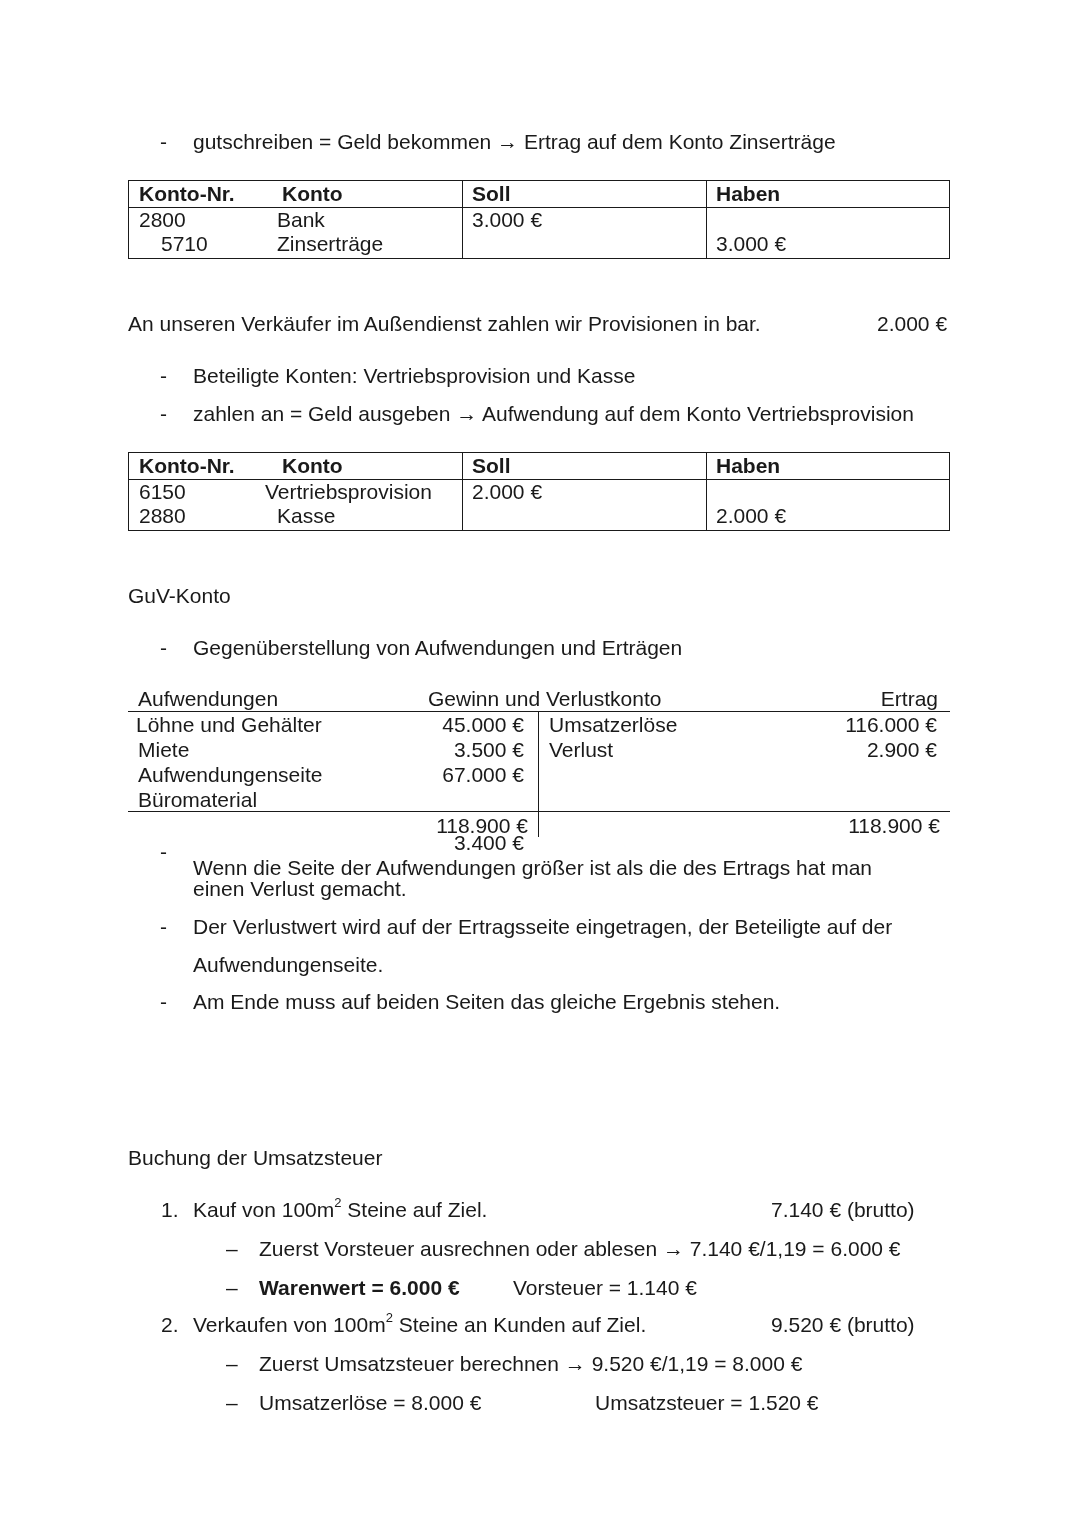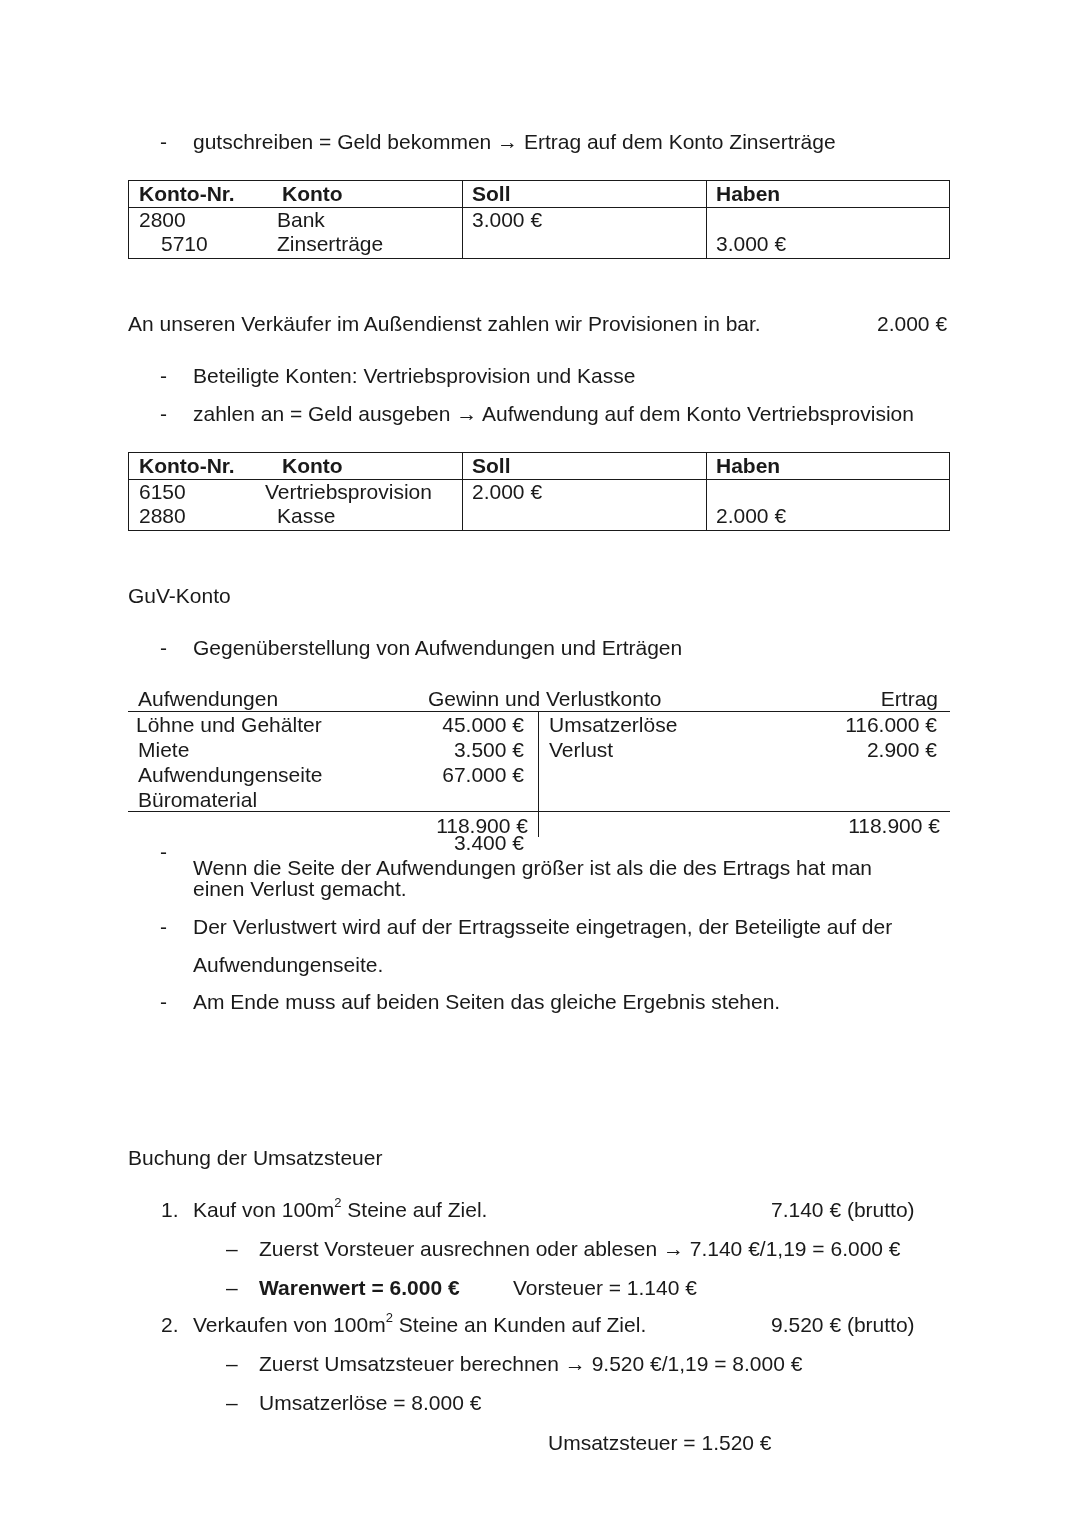--- a/index.html
+++ b/index.html
@@ -181,13 +181,13 @@
 <div class="abs" style="left:193px; top:1313px;">
   <span>Verkaufen von 100m</span><sup>2</sup><span> Steine an Kunden auf Ziel.</span>
 </div>
 <div class="abs" style="left:771px; top:1313px;">9.520 € (brutto)</div>
 
 <div class="abs" style="left:226px; top:1352px;">–</div>
 <div class="abs" style="left:259px; top:1352px;">Zuerst Umsatzsteuer berechnen → 9.520 €/1,19 = 8.000 €</div>
 
 <div class="abs" style="left:226px; top:1391px;">–</div>
 <div class="abs" style="left:259px; top:1391px;">Umsatzerlöse = 8.000 €</div>
-<div class="abs" style="left:548px; top:1391px;margin-top:40px;">Umsatzsteuer = 1.520 €</div>
+<div class="abs" style="left:595px; top:1391px;">Umsatzsteuer = 1.520 €</div>
 
 </body></html>

